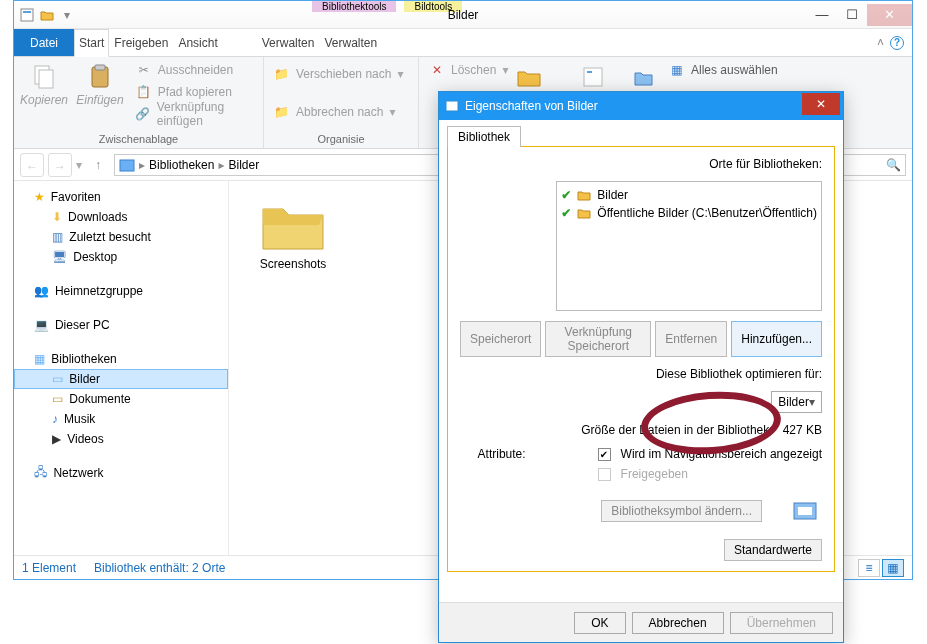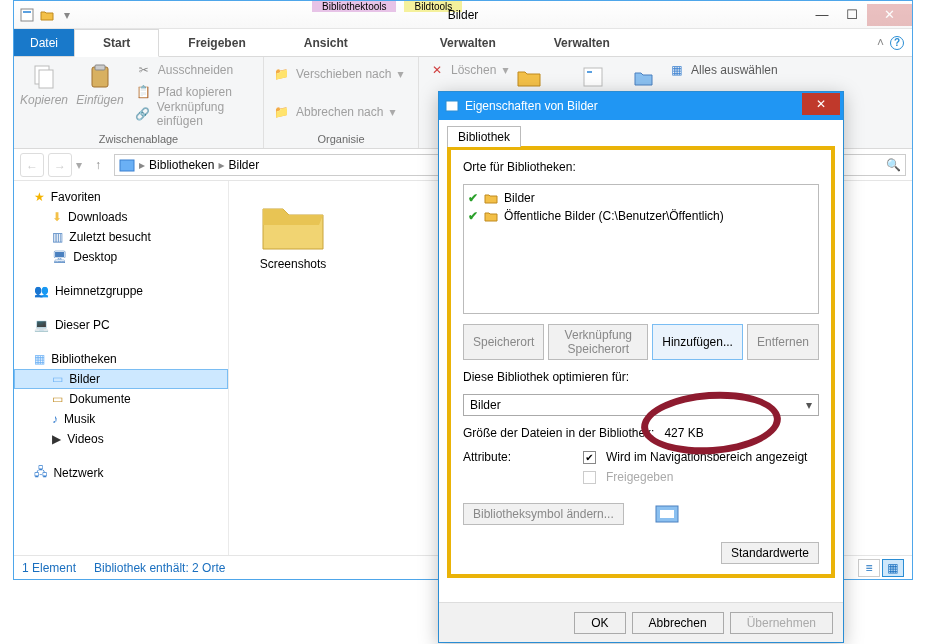--- a/index.html
+++ b/index.html
@@ -13,21 +13,21 @@
 .titlebar .qat { display: flex; gap: 2px; padding-left: 4px; align-items: center; }
 .qat-icon { width: 18px; height: 18px; display: flex; align-items: center; justify-content: center; }
 .titlebar .title { position: absolute; left: 50%; transform: translateX(-50%); font-size: 12px; }
 .winbtns { margin-left: auto; display: flex; }
 .winbtn { width: 30px; height: 22px; display: flex; align-items: center; justify-content: center; font-size: 13px; color: #333; }
 .winbtn.close { background: #c75050; color: #fff; width: 45px; opacity: .35; }
 
 
 .ribbon-tabs { height: 28px; background: #fff; display: flex; align-items: stretch; border-bottom: 1px solid #dadada; position: relative; }
 .ribbon-tabs .file-tab { background: #1979ca; color: #fff; padding: 0 16px; display: flex; align-items: center; font-size: 12px; }
-.ribbon-tabs .tab { padding: 0 28px; display: flex; align-items: center; font-size: 12px; color: #444; border: 1px solid transparent; font-weight: bold; }
+.ribbon-tabs .tab { padding: 0 4px; display: flex; align-items: center; font-size: 12px; color: #444; border: 1px solid transparent; }
 .ribbon-tabs .tab.active { border: 1px solid #dadada; border-bottom: 1px solid #fff; background: #fff; margin-bottom: -1px; }
 .context-label { font-size: 10px; padding: 0 10px; line-height: 11px; text-align: center; width: 100%; }
 .context-label.lib { background: #e7c3e7; }
 .context-label.img { background: #f5f19c; }
 .ribbon-tabs .help { margin-left: auto; display: flex; align-items: center; gap: 6px; padding-right: 8px; color: #555; }
 
 
 .ribbon { height: 92px; background: #f5f6f7; border-bottom: 1px solid #dadada; display: flex; }
 .rgroup { border-right: 1px solid #e0e0e0; display: flex; flex-direction: column; padding: 2px 6px; }
 .rgroup .label { text-align: center; font-size: 11px; color: #6a6a6a; margin-top: auto; padding-bottom: 1px; }
@@ -63,21 +63,21 @@
 .viewbtn { width: 22px; height: 18px; border: 1px solid #ccc; display: flex; align-items: center; justify-content: center; }
 .viewbtn.active { border: 1px solid #2a8dd4; background: #cfe8fb; }
 
 
 .dialog { position: absolute; left: 438px; top: 91px; width: 406px; height: 552px; border: 1px solid #2a8dd4; background: #fff; box-shadow: 0 4px 18px rgba(0,0,0,.25); }
 .dlg-title { height: 28px; background: #2096f3; color: #fff; display: flex; align-items: center; padding-left: 6px; gap: 6px; font-size: 12px; }
 .dlg-title .close { margin-left: auto; width: 38px; height: 22px; background: #c0392b; display: flex; align-items: center; justify-content: center; margin-right: 3px; margin-top: -4px; }
 .dlg-body { padding: 6px 8px 0 8px; height: calc(100% - 28px - 40px); }
 .dlg-tabs { display: flex; }
 .dlg-tab { border: 1px solid #bbb; border-bottom: none; background: #fff; padding: 3px 10px; font-size: 12px; position: relative; z-index: 2; }
-.dlg-panel { border: 4px solid #eab308; margin-top: -1px; padding: 10px 12px; display: flex; flex-direction: column; gap: 10px; background: #fff; }
+.dlg-panel { border: 1px solid #eab308; margin-top: -1px; padding: 10px 12px; display: flex; flex-direction: column; gap: 10px; background: #fff; align-items: flex-end; }
 .loc-list { border: 1px solid #bbb; height: 130px; padding: 4px; background: #fff; }
 .loc-row { display: flex; align-items: center; gap: 6px; padding: 2px 0; font-size: 12px; }
 .btnrow { display: flex; gap: 4px; }
 .dbtn { border: 1px solid #bbb; background: #f1f1f1; padding: 3px 9px; font-size: 12px; color: #888; }
 .dbtn.enabled { color: #000; background: #eaf3fc; border: 1px solid #7abdf3; }
 .combo { border: 1px solid #aaa; height: 22px; display: flex; align-items: center; padding: 0 6px; justify-content: space-between; background: #fff; }
 .field-row { display: flex; align-items: center; gap: 10px; font-size: 12px; }
 .check { width: 13px; height: 13px; border: 1px solid #888; display: inline-flex; align-items: center; justify-content: center; font-size: 10px; }
 .dlg-footer { height: 40px; border-top: 1px solid #ddd; background: #f1f1f1; display: flex; align-items: center; justify-content: flex-end; gap: 6px; padding-right: 10px; }
 .fbtn { border: 1px solid #aaa; background: #f1f1f1; padding: 3px 16px; font-size: 12px; }
@@ -379,22 +379,22 @@
               <svg width="14" height="12">
                 <path d="M1 3h4l1 1h7v7H1z" fill="#f3c048" stroke="#c08a1f"></path>
               </svg>
             </span>
           <span>Öffentliche Bilder (C:\Benutzer\Öffentlich)</span>
         </div>
       </div>
       <div class="btnrow">
         <button class="dbtn">Speicherort</button>
         <button class="dbtn">Verknüpfung Speicherort</button>
+        <button class="dbtn">Entfernen</button>
         <button class="dbtn enabled">Hinzufügen...</button>
-        <button class="dbtn">Entfernen</button>
       </div>
       <div>Diese Bibliothek optimieren für:</div>
       <div class="combo">
         <span>Bilder</span>
         <span style="color:#555">▾</span>
       </div>
       <div class="field-row">
         <span>Größe der Dateien in der Bibliothek:</span>
         <span>427 KB</span>
       </div>

